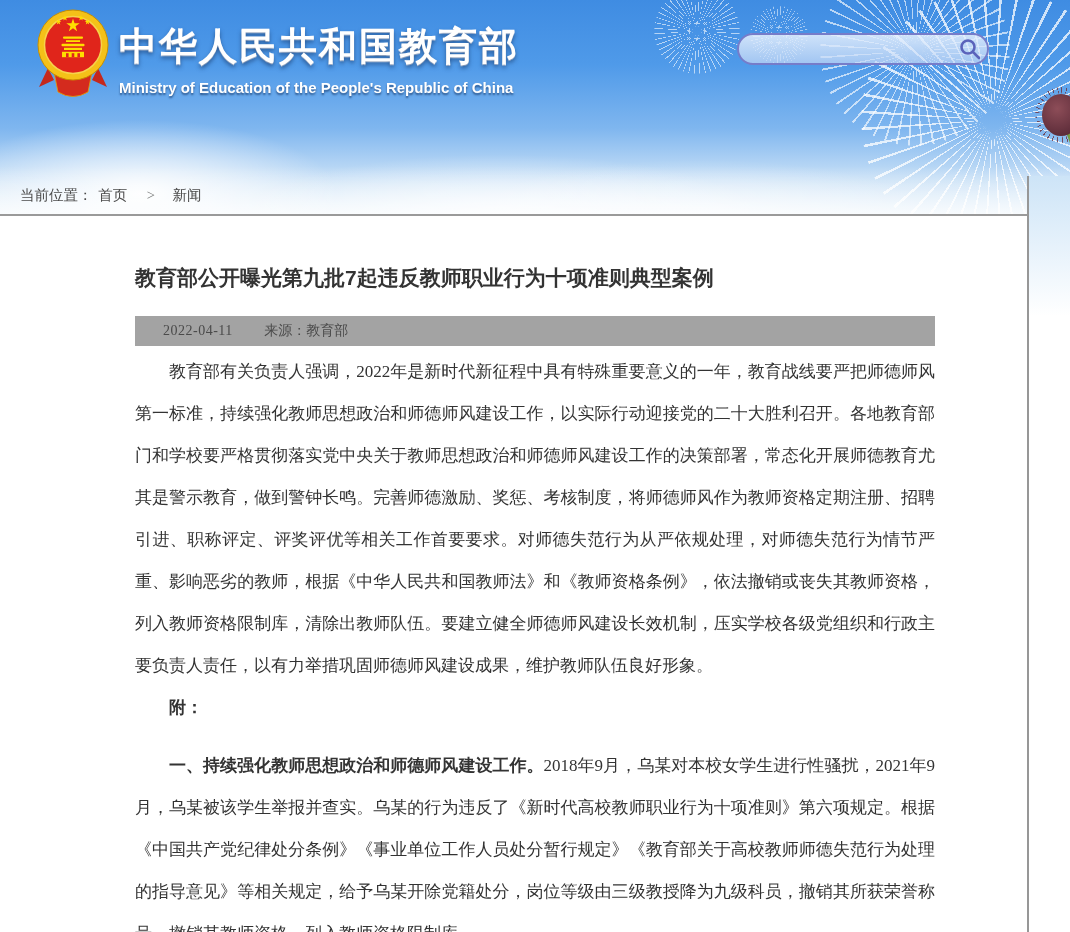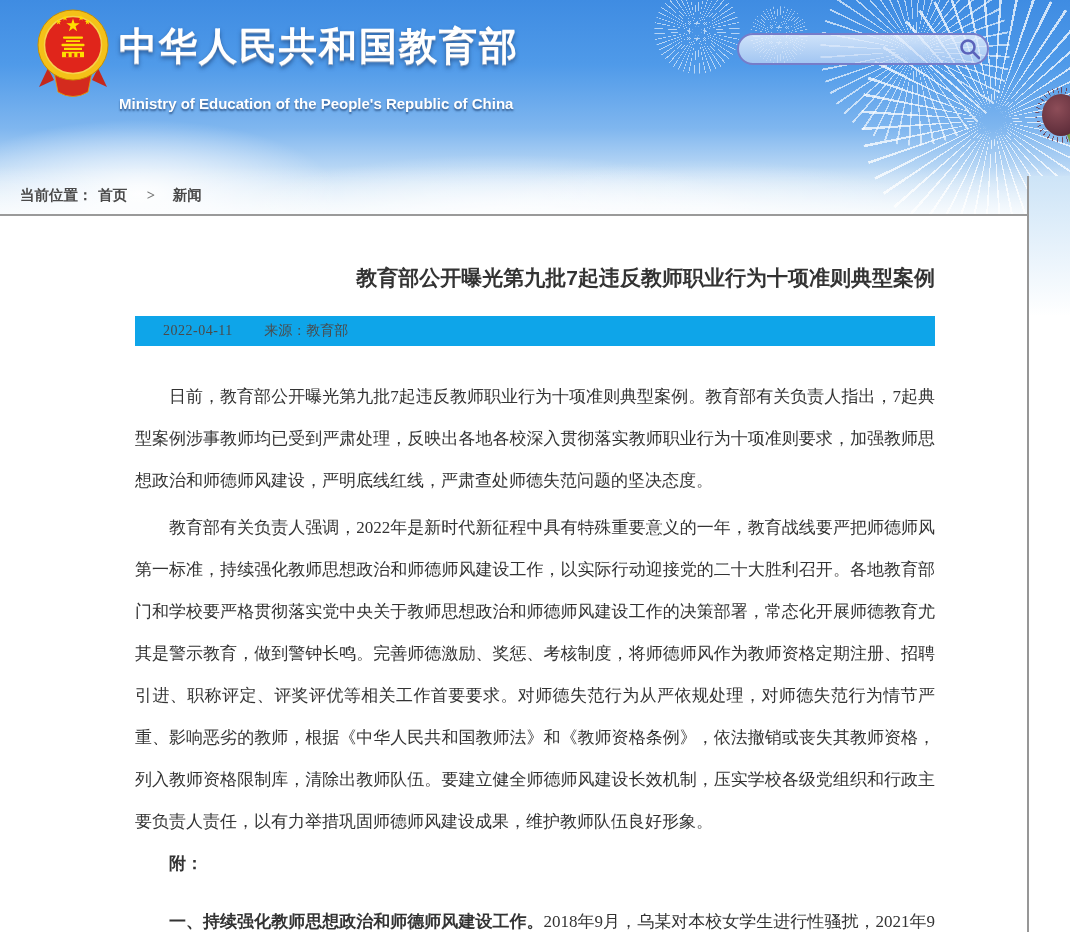--- a/index.html
+++ b/index.html
@@ -38,48 +38,48 @@
   .seed-head::before{ content:""; position:absolute; inset:-7px; border-radius:50%;
     background:repeating-conic-gradient(rgba(110,55,70,.85) 0 2deg,rgba(0,0,0,0) 2deg 11deg);
     -webkit-mask:radial-gradient(circle,rgba(0,0,0,0) 0 55%,#000 60% 100%);
             mask:radial-gradient(circle,rgba(0,0,0,0) 0 55%,#000 60% 100%);}
 
   .emblem{ position:absolute; left:36px; top:8px; width:74px; height:96px; cursor:pointer;}
   .titles{ position:absolute; left:119px; top:21px; }
   .site-title{ font-family:"Liberation Sans","DejaVu Sans",sans-serif; font-weight:bold;
     font-size:38px; letter-spacing:2px; color:#ffffff;
     text-shadow:0 3px 4px rgba(25,60,110,.7),0 1px 0 #e8eef8; }
-  .site-subtitle{ margin-top:23px; font-family:"Liberation Sans","DejaVu Sans",sans-serif;
+  .site-subtitle{ margin-top:7px; font-family:"Liberation Sans","DejaVu Sans",sans-serif;
     font-weight:bold; font-size:15px; color:#ffffff;
     text-shadow:0 2px 2px rgba(25,60,110,.75);}
 
   .search-bar{ position:absolute; left:737px; top:33px; width:252px; height:32px;
     border:2px solid #767cc9; border-radius:17px;
     background:linear-gradient(180deg,rgba(230,240,253,.85),rgba(198,217,246,.7));
     display:flex; align-items:center;}
   .search-bar input{ flex:1; height:100%; border:none; outline:none; background:transparent;
     padding:0 6px 0 14px; font-size:14px; color:#334;}
   .search-icon{ width:24px; height:24px; margin-right:5px; cursor:pointer; display:block;}
 
-  .breadcrumb{ position:absolute; left:20px; bottom:9px; font-size:14.5px; color:#4a4a4a; z-index:5;font-weight:bold;}
+  .breadcrumb{ position:absolute; left:20px; bottom:9px; font-size:14.5px; color:#4a4a4a; z-index:5;}
   .breadcrumb a{ color:#4a4a4a; text-decoration:none; cursor:pointer;}
   .breadcrumb .sep{ margin:0 14px; color:#777;}
   .breadcrumb .lbl{ margin-right:2px;}
   .breadcrumb a.home{ margin-right:2px;}
 
   
   .right-gutter{ position:absolute; left:1027px; top:176px; width:43px; height:756px;
     border-left:2px solid #979797;
     background:linear-gradient(180deg,#cde4f7 0px,#ffffff 140px);}
 
   
   .main{ width:800px; margin-left:135px; }
-  .article-title{ margin-top:48px; text-align:right; font-family:"Liberation Sans","DejaVu Sans",sans-serif;
+  .article-title{ margin-top:48px; text-align:left; font-family:"Liberation Sans","DejaVu Sans",sans-serif;
     font-size:21px; line-height:28px; font-weight:bold; color:#333;}
-  .meta-bar{ margin-top:24px; height:30px; line-height:30px; background:#0ea5e9;
+  .meta-bar{ margin-top:24px; height:30px; line-height:30px; background:#a3a3a3;
     padding-left:28px; font-size:14px; color:#4a4a4a;}
   .meta-bar .date{ margin-right:28px; letter-spacing:.5px;}
   .article-body p{ font-size:17px; line-height:42px; color:#333; text-align:justify;
     text-indent:2em; margin:0;}
   .article-body p.p1{ margin-top:30px;}
   .article-body p.p2{ margin-top:5px;}
   .article-body p.attach{ font-weight:bold; font-family:"Liberation Sans","DejaVu Sans",sans-serif;}
   .article-body p.case{ margin-top:16px;}
   .article-body .lead{ font-weight:bold; font-family:"Liberation Sans","DejaVu Sans",sans-serif;}
 </style>
@@ -148,18 +148,17 @@
 
 <div class="main">
   <h1 class="article-title">教育部公开曝光第九批7起违反教师职业行为十项准则典型案例</h1>
 
   <div class="meta-bar">
     <span class="date">2022-04-11</span>
     <span>来源：</span><span>教育部</span>
   </div>
 
   <div class="article-body">
-    <p class="p1">日前，教育部公开曝光第九批7起违反教师职业行为十项准则典型案例。教育部有关负责人指出，7起典型案例涉事教师均已受到严肃处理，反映出各地各校深入贯彻落实教师职业行为十项准则要求，加强教师思想政治和师德师风建设，严明底线红线，严肃查处师德失范问题的坚决态度。</p>
     <p class="p2">教育部有关负责人强调，2022年是新时代新征程中具有特殊重要意义的一年，教育战线要严把师德师风第一标准，持续强化教师思想政治和师德师风建设工作，以实际行动迎接党的二十大胜利召开。各地教育部门和学校要严格贯彻落实党中央关于教师思想政治和师德师风建设工作的决策部署，常态化开展师德教育尤其是警示教育，做到警钟长鸣。完善师德激励、奖惩、考核制度，将师德师风作为教师资格定期注册、招聘引进、职称评定、评奖评优等相关工作首要要求。对师德失范行为从严依规处理，对师德失范行为情节严重、影响恶劣的教师，根据《中华人民共和国教师法》和《教师资格条例》，依法撤销或丧失其教师资格，列入教师资格限制库，清除出教师队伍。要建立健全师德师风建设长效机制，压实学校各级党组织和行政主要负责人责任，以有力举措巩固师德师风建设成果，维护教师队伍良好形象。</p>
     <p class="attach">附：</p>
     <p class="case"><span class="lead">一、持续强化教师思想政治和师德师风建设工作。</span><span>2018年9月，乌某对本校女学生进行性骚扰，2021年9月，乌某被该学生举报并查实。乌某的行为违反了《新时代高校教师职业行为十项准则》第六项规定。根据《中国共产党纪律处分条例》《事业单位工作人员处分暂行规定》《教育部关于高校教师师德失范行为处理的指导意见》等相关规定，给予乌某开除党籍处分，岗位等级由三级教授降为九级科员，撤销其所获荣誉称号，撤销其教师资格，列入教师资格限制库。</span></p>
   </div>
 </div>
 
 </body></html>

